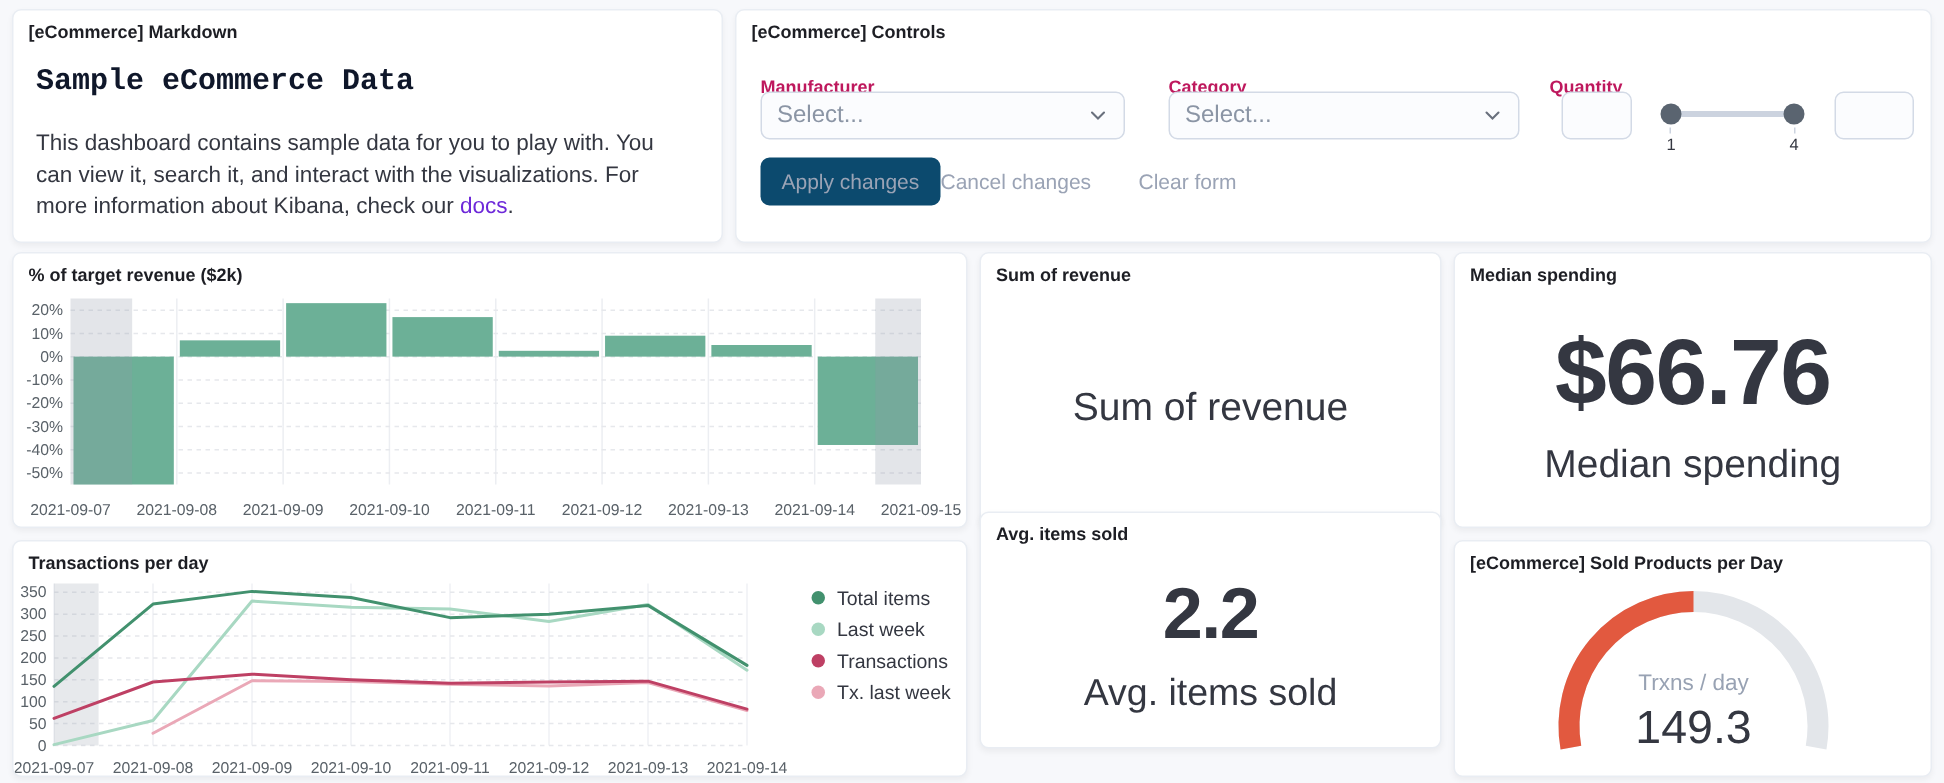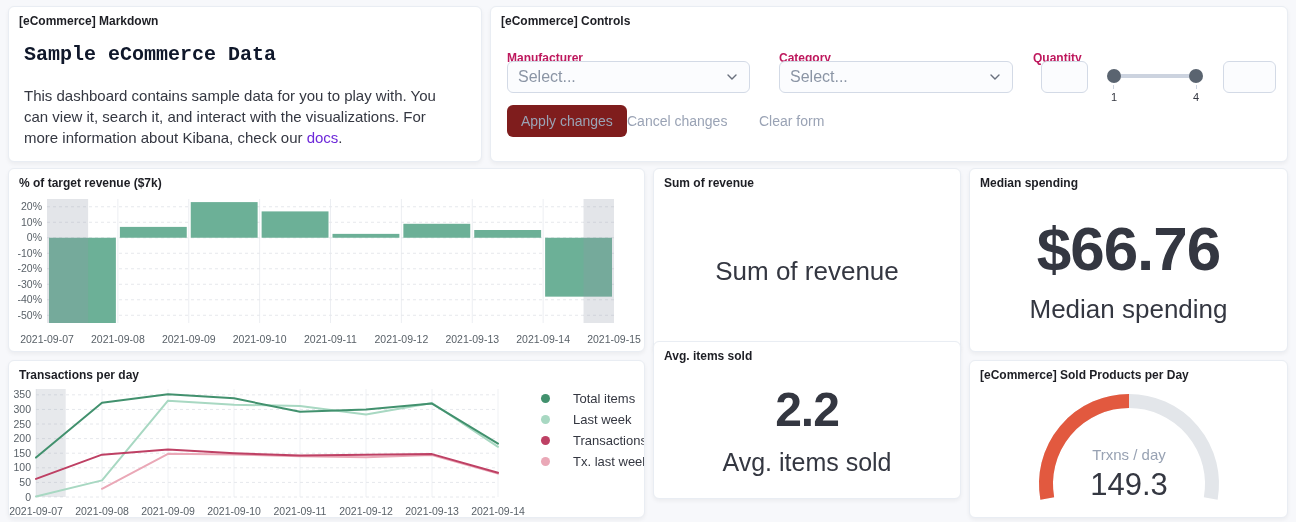--- a/index.html
+++ b/index.html
@@ -56,21 +56,21 @@
   .slider { position:absolute; left:612px; top:54px; width:104px; height:40px; }
   .slider .track { position:absolute; left:6px; right:6px; top:13px; height:4px; background:#ccd3df; border-radius:2px; }
   .slider .handle { position:absolute; top:8px; width:14px; height:14px; border-radius:50%; background:#5a6470; cursor:pointer; }
   .slider .handle.left { left:4px; } .slider .handle.right { right:4px; }
   .slider .tickmark { position:absolute; top:24px; width:1px; height:4px; background:#ccd3df; }
   .slider .tickmark.left { left:10px; } .slider .tickmark.right { right:10px; }
   .slider .ticklab { position:absolute; top:30px; font-size:11px; color:#343741; transform:translateX(-50%); }
   .slider .ticklab.left { left:11px; } .slider .ticklab.right { left:93px; }
   .btn-apply {
     position:absolute; left:16px; top:98px; height:32px; padding:0 14px;
-    background:#7f1d1d; border:none; border-radius:6px;
+    background:#0c4a6e; border:none; border-radius:6px;
     font-size:14px; font-weight:500; color:#9aa3b5; cursor:pointer;
     font-family:"Liberation Sans", sans-serif;
   }
   .btn-text {
     position:absolute; top:98px; height:32px; background:none; border:none;
     font-size:14px; font-weight:500; color:#9aa3b5; cursor:pointer;
     font-family:"Liberation Sans", sans-serif;
   }
   #btn-cancel { left:136px; } #btn-clear { left:268px; }
 
@@ -82,21 +82,21 @@
   #p-median .metric-value { font-size:62px; }
   #p-avg .metric-value { font-size:48px; }
   #p-avg .metric-label { font-size:25px; }
 
   
   .chart-svg { position:absolute; left:0; bottom:0; }
   #bar-svg { top:22px; width:637px; height:162px; }
   #line-svg { top:22px; width:520px; height:136px; }
   #gauge-svg { top:22px; left:0; width:319px; height:136px; }
   .legend { position:absolute; left:532px; top:30px; display:flex; flex-direction:column; gap:6px; }
-  .legend-item { display:flex; align-items:center; gap:23px; cursor:pointer; }
+  .legend-item { display:flex; align-items:center; gap:8px; cursor:pointer; }
   .legend-dot { width:9px; height:9px; border-radius:50%; flex:0 0 auto; }
   .legend-text { font-size:13px; color:#343741; white-space:nowrap; }
 </style>
 </head>
 <body>
 
 <div class="panel" id="p-markdown">
   <div class="panel-title">[eCommerce] Markdown</div>
   <h1 class="md-heading">Sample eCommerce Data</h1>
   <p class="md-body"><span>This dashboard contains sample data for you to play with. You can view it, search it, and interact with the visualizations. For more information about Kibana, check our </span><a>docs</a><span>.</span></p>
@@ -137,21 +137,21 @@
     <div class="ticklab right">4</div>
   </div>
   <input class="qty-box" style="left: 732px; width: 53px;" value="">
 
   <button class="btn-apply">Apply changes</button>
   <button class="btn-text" id="btn-cancel">Cancel changes</button>
   <button class="btn-text" id="btn-clear">Clear form</button>
 </div>
 
 <div class="panel" id="p-bar">
-  <div class="panel-title">% of target revenue ($7k)</div>
+  <div class="panel-title">% of target revenue ($2k)</div>
   <svg class="chart-svg" id="bar-svg" viewBox="0 0 637 162">
       <line x1="108.875" y1="8" x2="108.875" y2="132" stroke="#eceef2" stroke-width="1"></line>
       <line x1="179.75" y1="8" x2="179.75" y2="132" stroke="#eceef2" stroke-width="1"></line>
       <line x1="250.625" y1="8" x2="250.625" y2="132" stroke="#eceef2" stroke-width="1"></line>
       <line x1="321.5" y1="8" x2="321.5" y2="132" stroke="#eceef2" stroke-width="1"></line>
       <line x1="392.375" y1="8" x2="392.375" y2="132" stroke="#eceef2" stroke-width="1"></line>
       <line x1="463.25" y1="8" x2="463.25" y2="132" stroke="#eceef2" stroke-width="1"></line>
       <line x1="534.125" y1="8" x2="534.125" y2="132" stroke="#eceef2" stroke-width="1"></line>
       <line x1="38" y1="15.75" x2="605" y2="15.75" stroke="#e6e8ec" stroke-width="1" stroke-dasharray="3 3"></line>
       <text x="33" y="19.25" text-anchor="end" font-size="10.5px" fill="#596168">20%</text>

